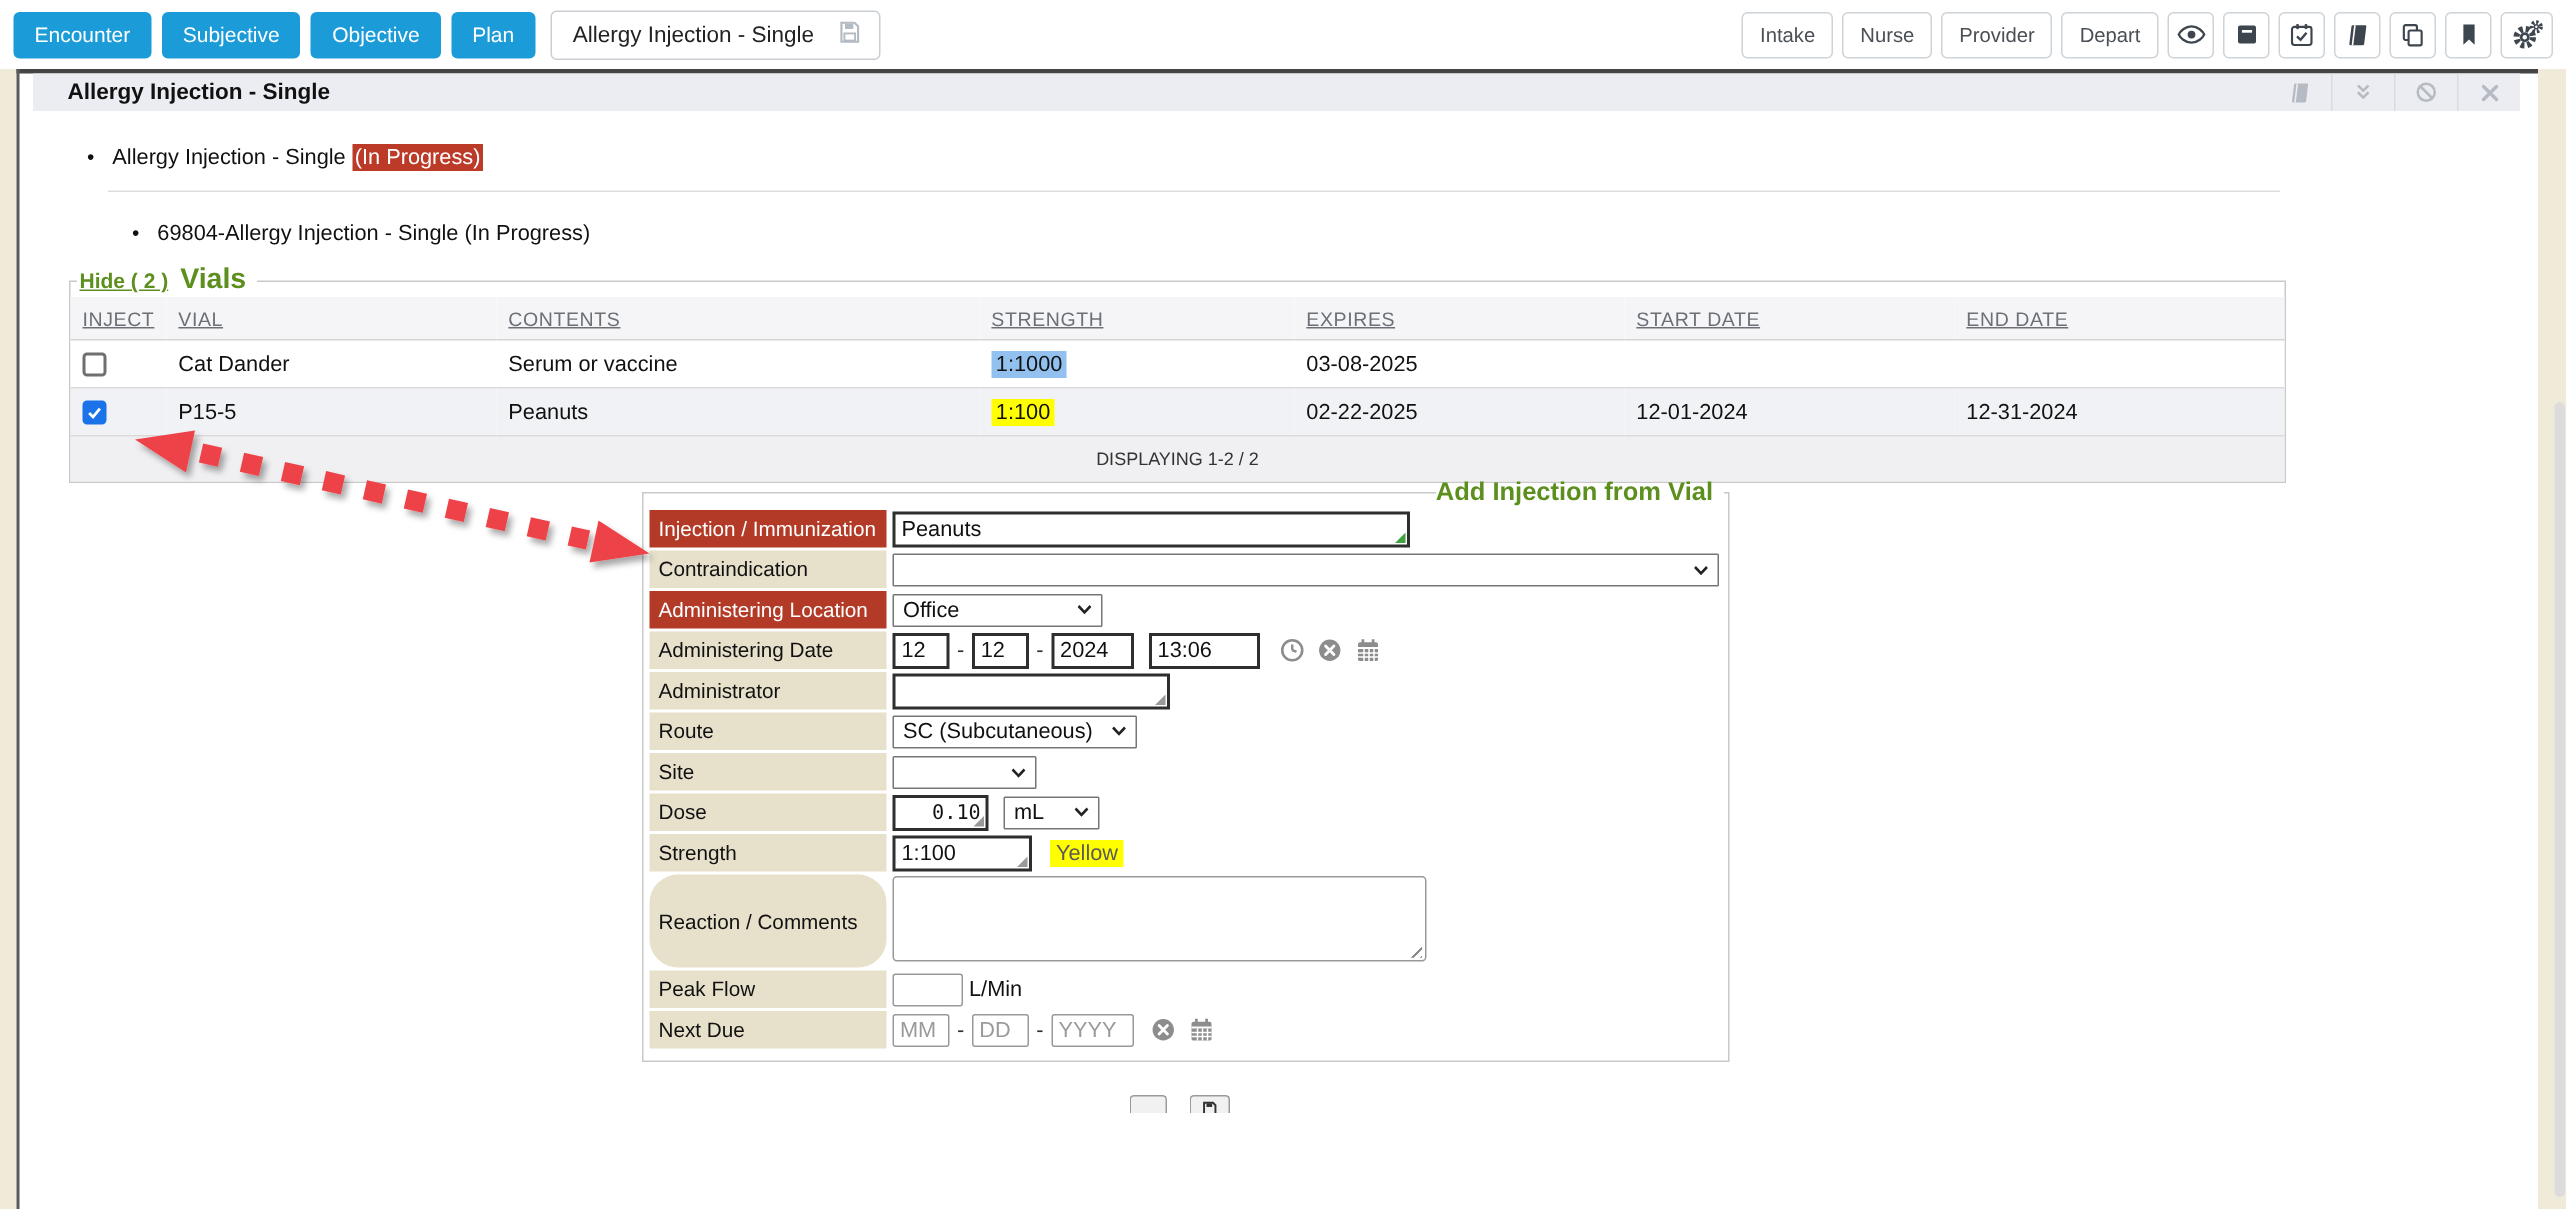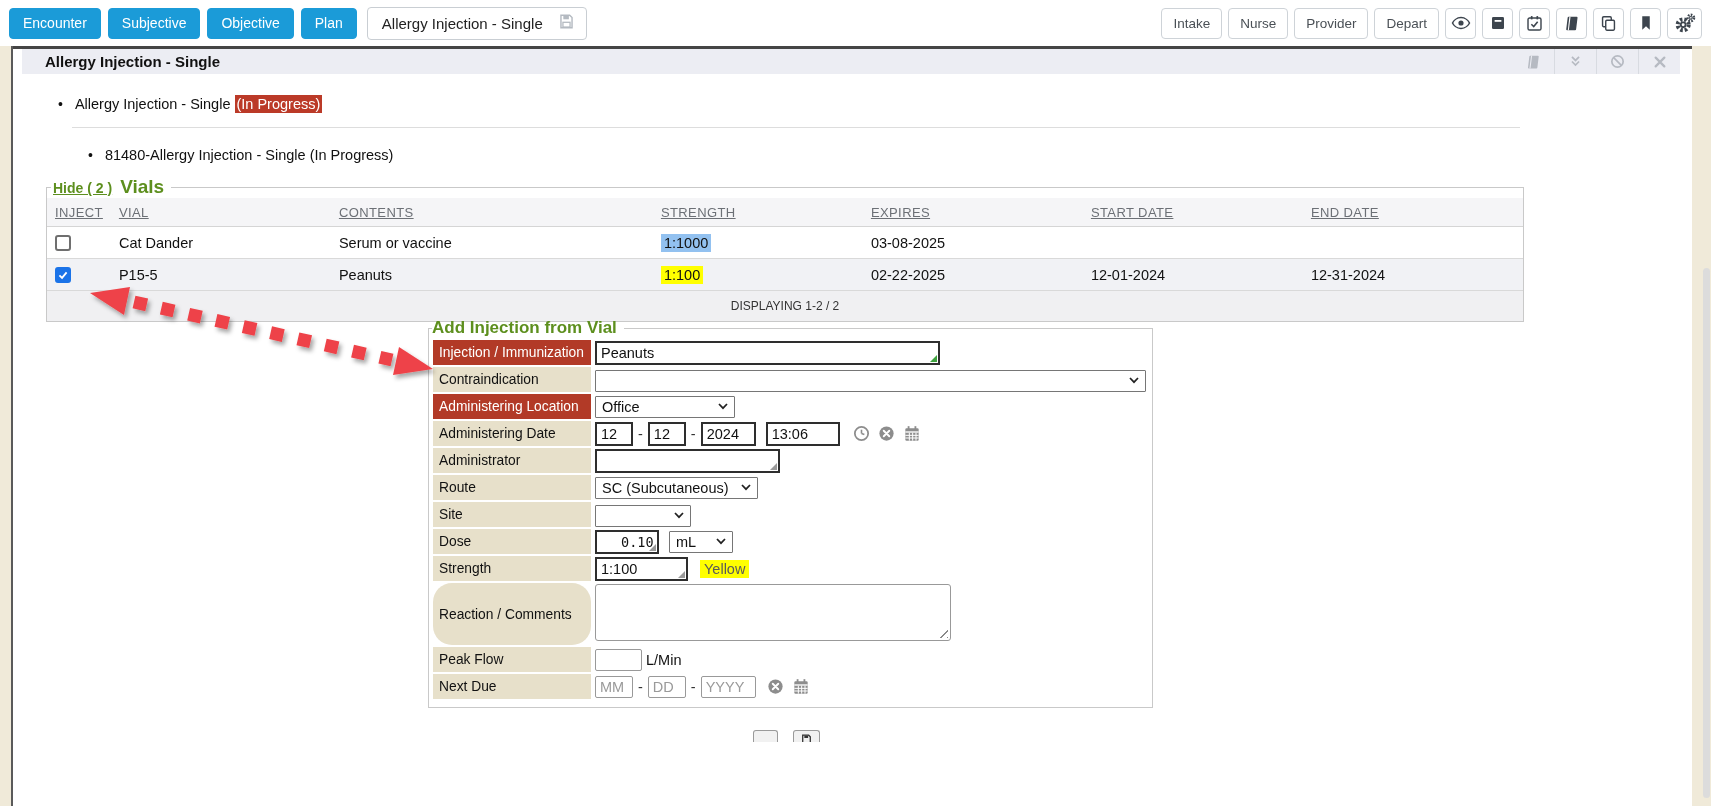--- a/index.html
+++ b/index.html
@@ -53,21 +53,21 @@
   .hl-blue { background:#92c1f0; }
   .hl-yellow { background:#ffff00; }
   .cb { width:16px; height:16px; border:2px solid #6f6f6f; border-radius:3px; background:#fff; cursor:pointer; }
   .cb.checked { border-color:#1a73e8; background:#1a73e8; display:flex; align-items:center; justify-content:center; }
 
   
   .arrow-svg { position:absolute; left:0; top:0; pointer-events:none; z-index:50; }
 
   
   .form-fs { position:absolute; left:428px; top:318px; width:722px; padding:0 4px 6px 2px; }
-  .form-fs legend { color:#5d8f1e; font-weight:bold; font-size:17px; padding-right:7px; margin-left:1px; white-space:nowrap; }
+  .form-fs legend { color:#5d8f1e; font-weight:bold; font-size:17px; padding-right:7px; margin-left:1px; white-space:nowrap;text-align:right; }
   table.frm { border-collapse:separate; border-spacing:2px; font-size:14.5px; color:#111; }
   td.lbl { width:158px; min-width:158px; background:#e7e0ca; padding:3px 4px 3px 6px; font-size:13.8px; height:25px; }
   td.lbl.req { background:#b23a27; color:#fff; }
   td.fld { padding-left:2px; white-space:nowrap; vertical-align:middle; }
   .fld .inline { display:inline-flex; align-items:center; gap:4px; }
 
   input.txt { font-family:"Liberation Sans",sans-serif; font-size:14.5px; padding:1px 4px; height:24px; border:2px solid #2e2e2e; background:#fff; color:#111; }
   input.thin { border:1px solid #999; height:22px; border-radius:2px; }
   input.mono { font-family:"DejaVu Sans Mono",monospace; font-size:13.5px; }
   input::placeholder { color:#9a9a9a; }
@@ -202,21 +202,21 @@
       </span>
     </div>
   </div>
 
   <div class="li1">
     <span class="bullet">•</span><span>Allergy Injection - Single</span>
     <span class="badge-red">(In Progress)</span>
   </div>
   <div class="hr1"></div>
   <div class="li2">
-    <span class="bullet">•</span><span>81480-Allergy Injection - Single (In Progress)</span>
+    <span class="bullet">•</span><span>69804-Allergy Injection - Single (In Progress)</span>
   </div>
 
   <fieldset class="vials-fs">
     <legend>
       <span class="hide-link">Hide ( 2 )</span><span class="vials-title">Vials</span>
     </legend>
     <table class="vials">
       <colgroup>
           <col style="width:62px">
           <col style="width:220px">

